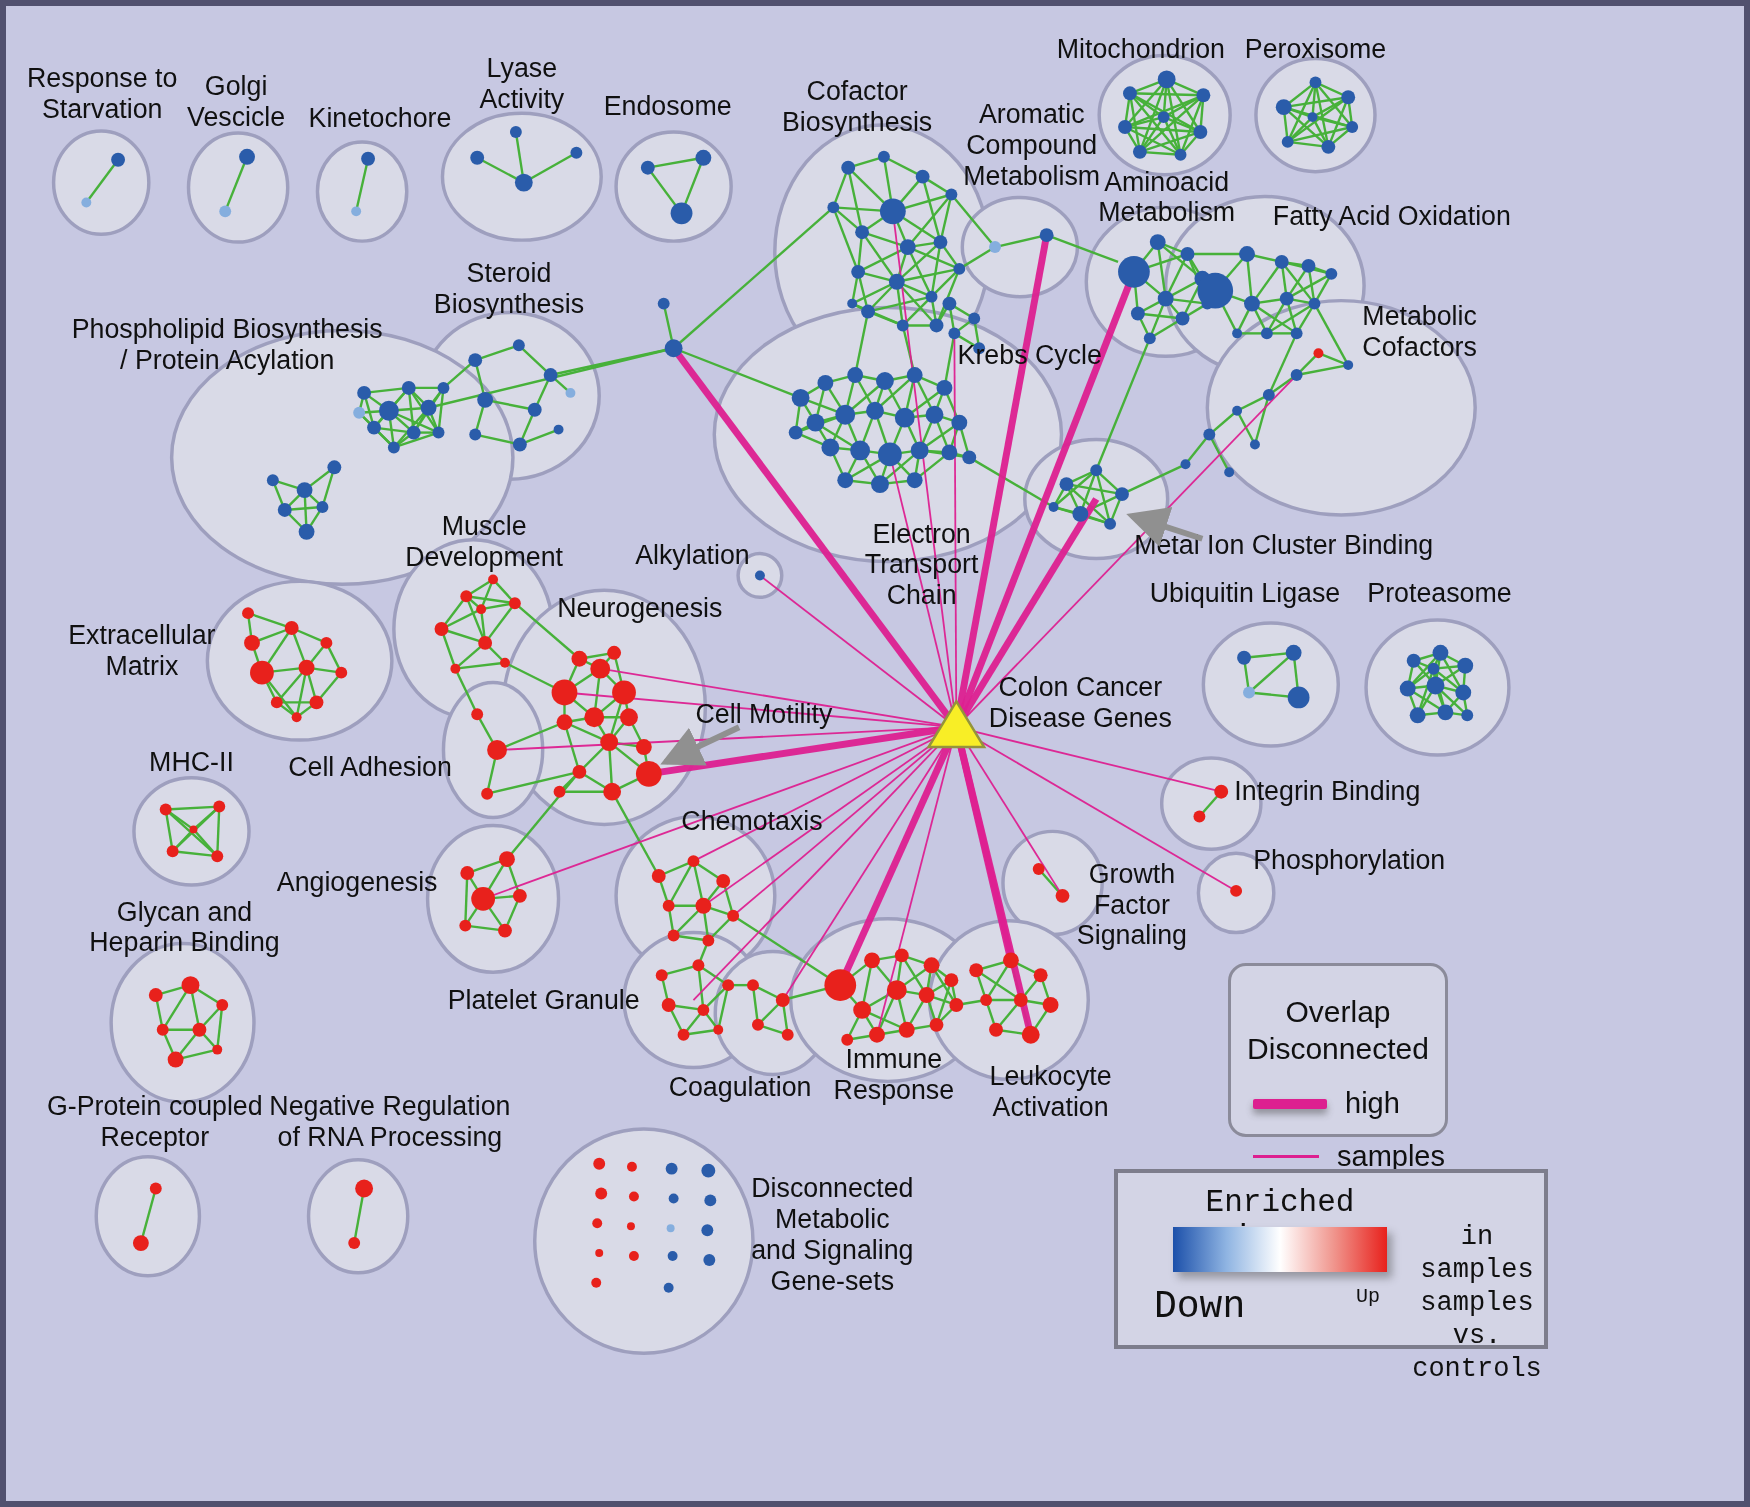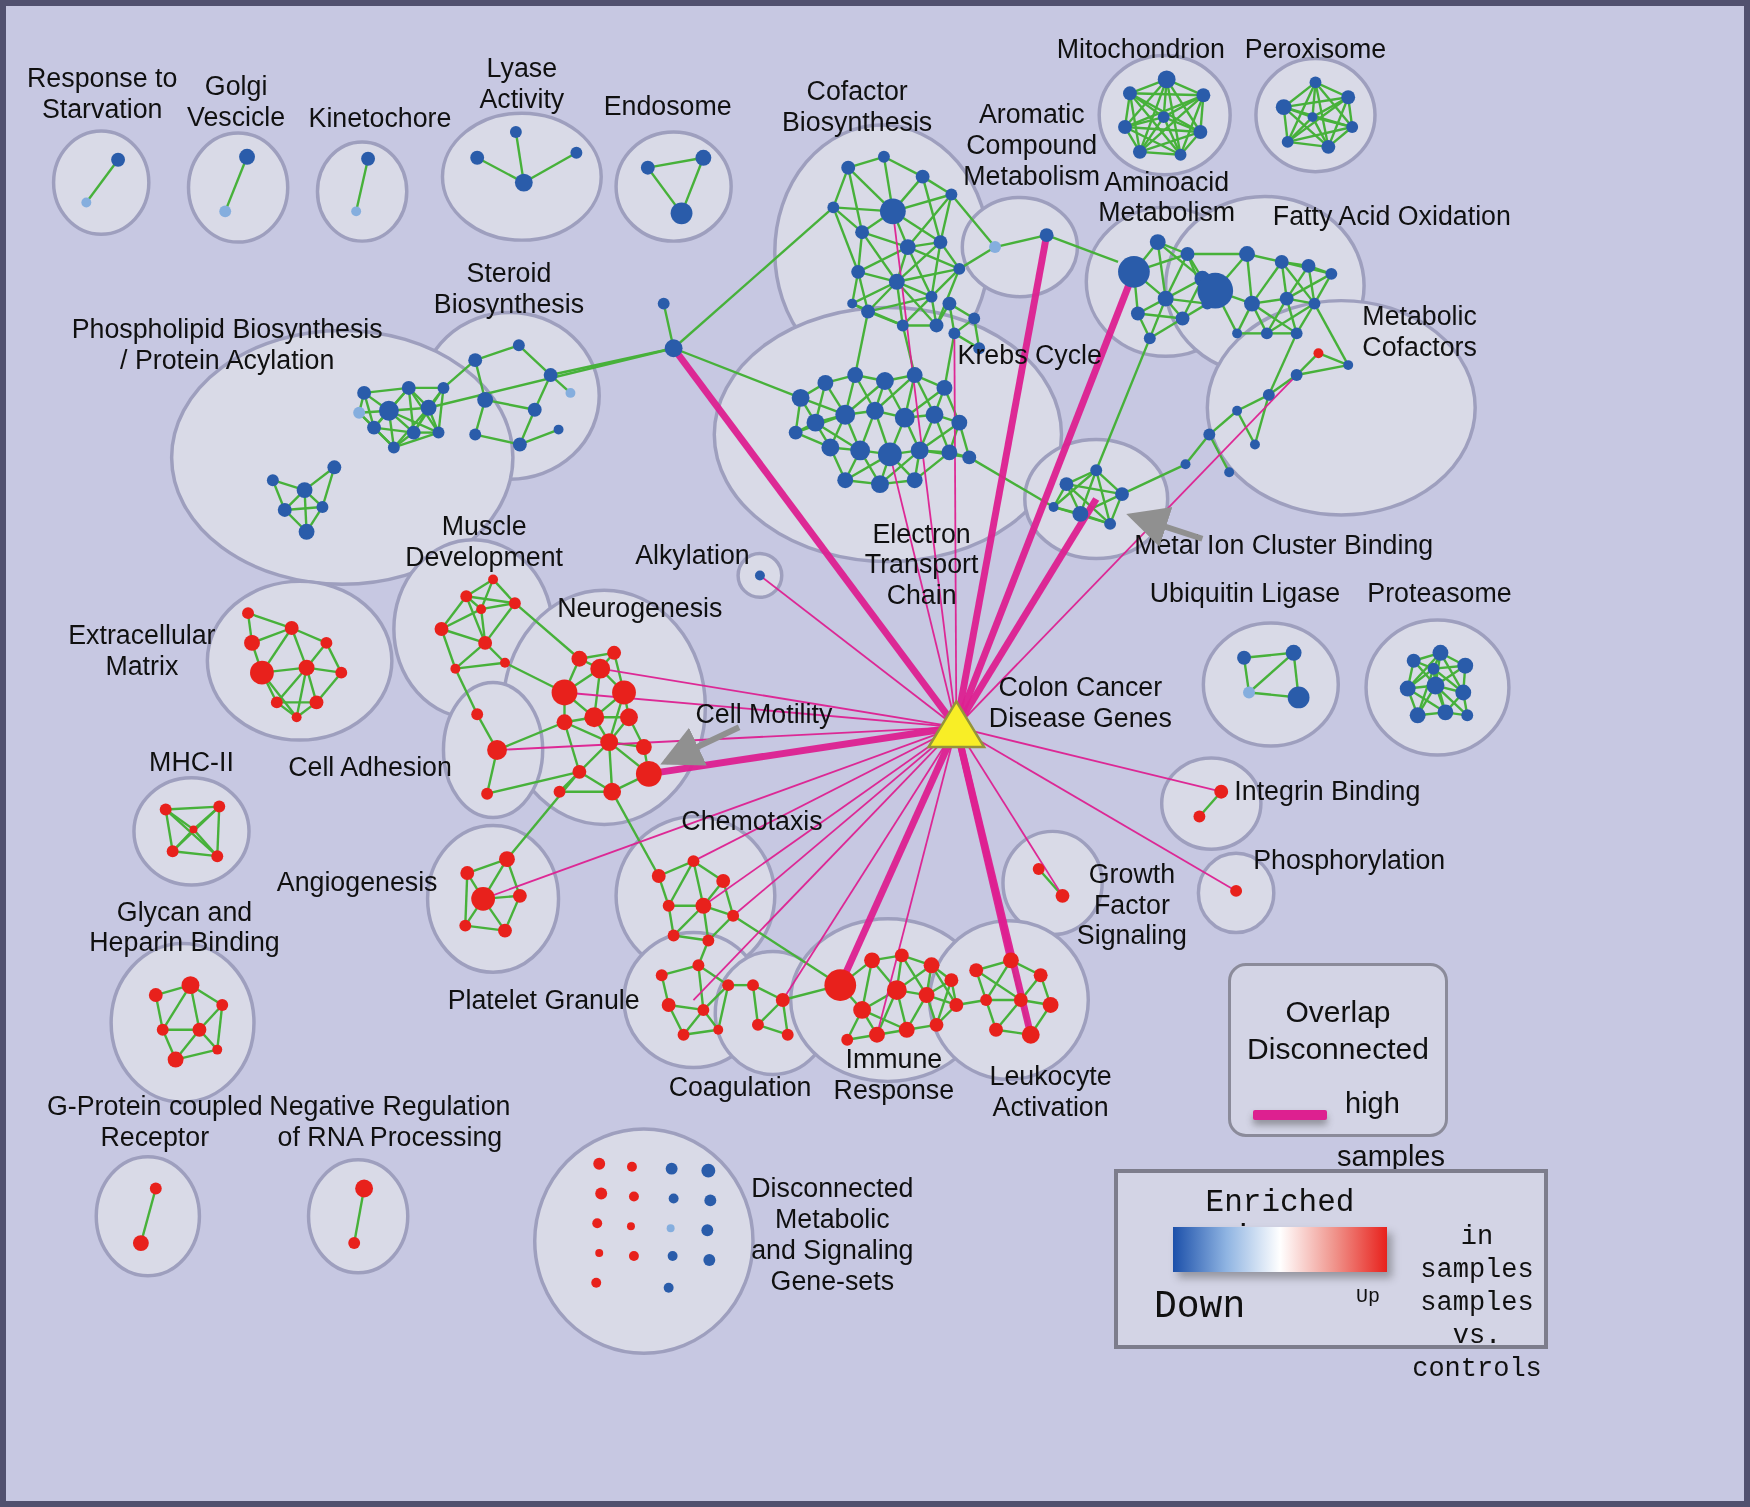--- a/index.html
+++ b/index.html
@@ -2,21 +2,21 @@
 <html><head>
 <meta charset="utf-8">
 <style>
   html,body{margin:0;padding:0;background:#b9bad6;font-family:"Liberation Sans",sans-serif;}
   #figure{position:relative;width:1750px;height:1507px;background:#c7c8e2;border:6px solid #51516f;box-sizing:border-box;overflow:hidden;}
   #net{position:absolute;left:0;top:0;width:100%;height:100%;}
   svg text{font-family:"Liberation Sans",sans-serif;fill:#101010;}
   .legend{position:absolute;box-sizing:border-box;background:#d3d4e5;color:#101010;}
   #legend-overlap{left:1222px;top:957px;width:220px;height:174px;border:3px solid #8b8b9a;border-radius:18px;}
   #legend-overlap .lg-title{text-align:center;font-size:30px;line-height:37px;margin-top:27px;}
-  #legend-overlap .lg-row{display:flex;align-items:flex-end;margin:20px 0 0 22px;font-size:29px;}
+  #legend-overlap .lg-row{display:flex;align-items:center;margin:20px 0 0 22px;font-size:29px;}
   .magenta-line{display:inline-block;width:74px;margin-right:18px;background:#dd2090;}
   .line-high{height:10px;border-radius:2px;box-shadow:0 5px 7px rgba(60,60,60,.45);}
   .line-moderate{height:3px;}
   #legend-enriched{left:1108px;top:1163px;width:434px;height:180px;border:4px solid #7d7d8c;font-family:Liberation Mono, monospace;}
   .en-title{position:absolute;left:55px;width:214px;top:12px;text-align:center;font-size:31px;}
   .en-bar{position:absolute;left:55px;top:54px;width:214px;height:45px;box-shadow:5px 6px 8px rgba(60,60,60,.4);}
   .en-down{position:absolute;left:36px;top:112px;font-size:38px;}
   .en-up{position:absolute;left:238px;top:112px;font-size:20px;}
   .en-side{position:absolute;left:292px;top:48px;width:134px;text-align:center;font-size:27px;line-height:33px;}
 </style>

